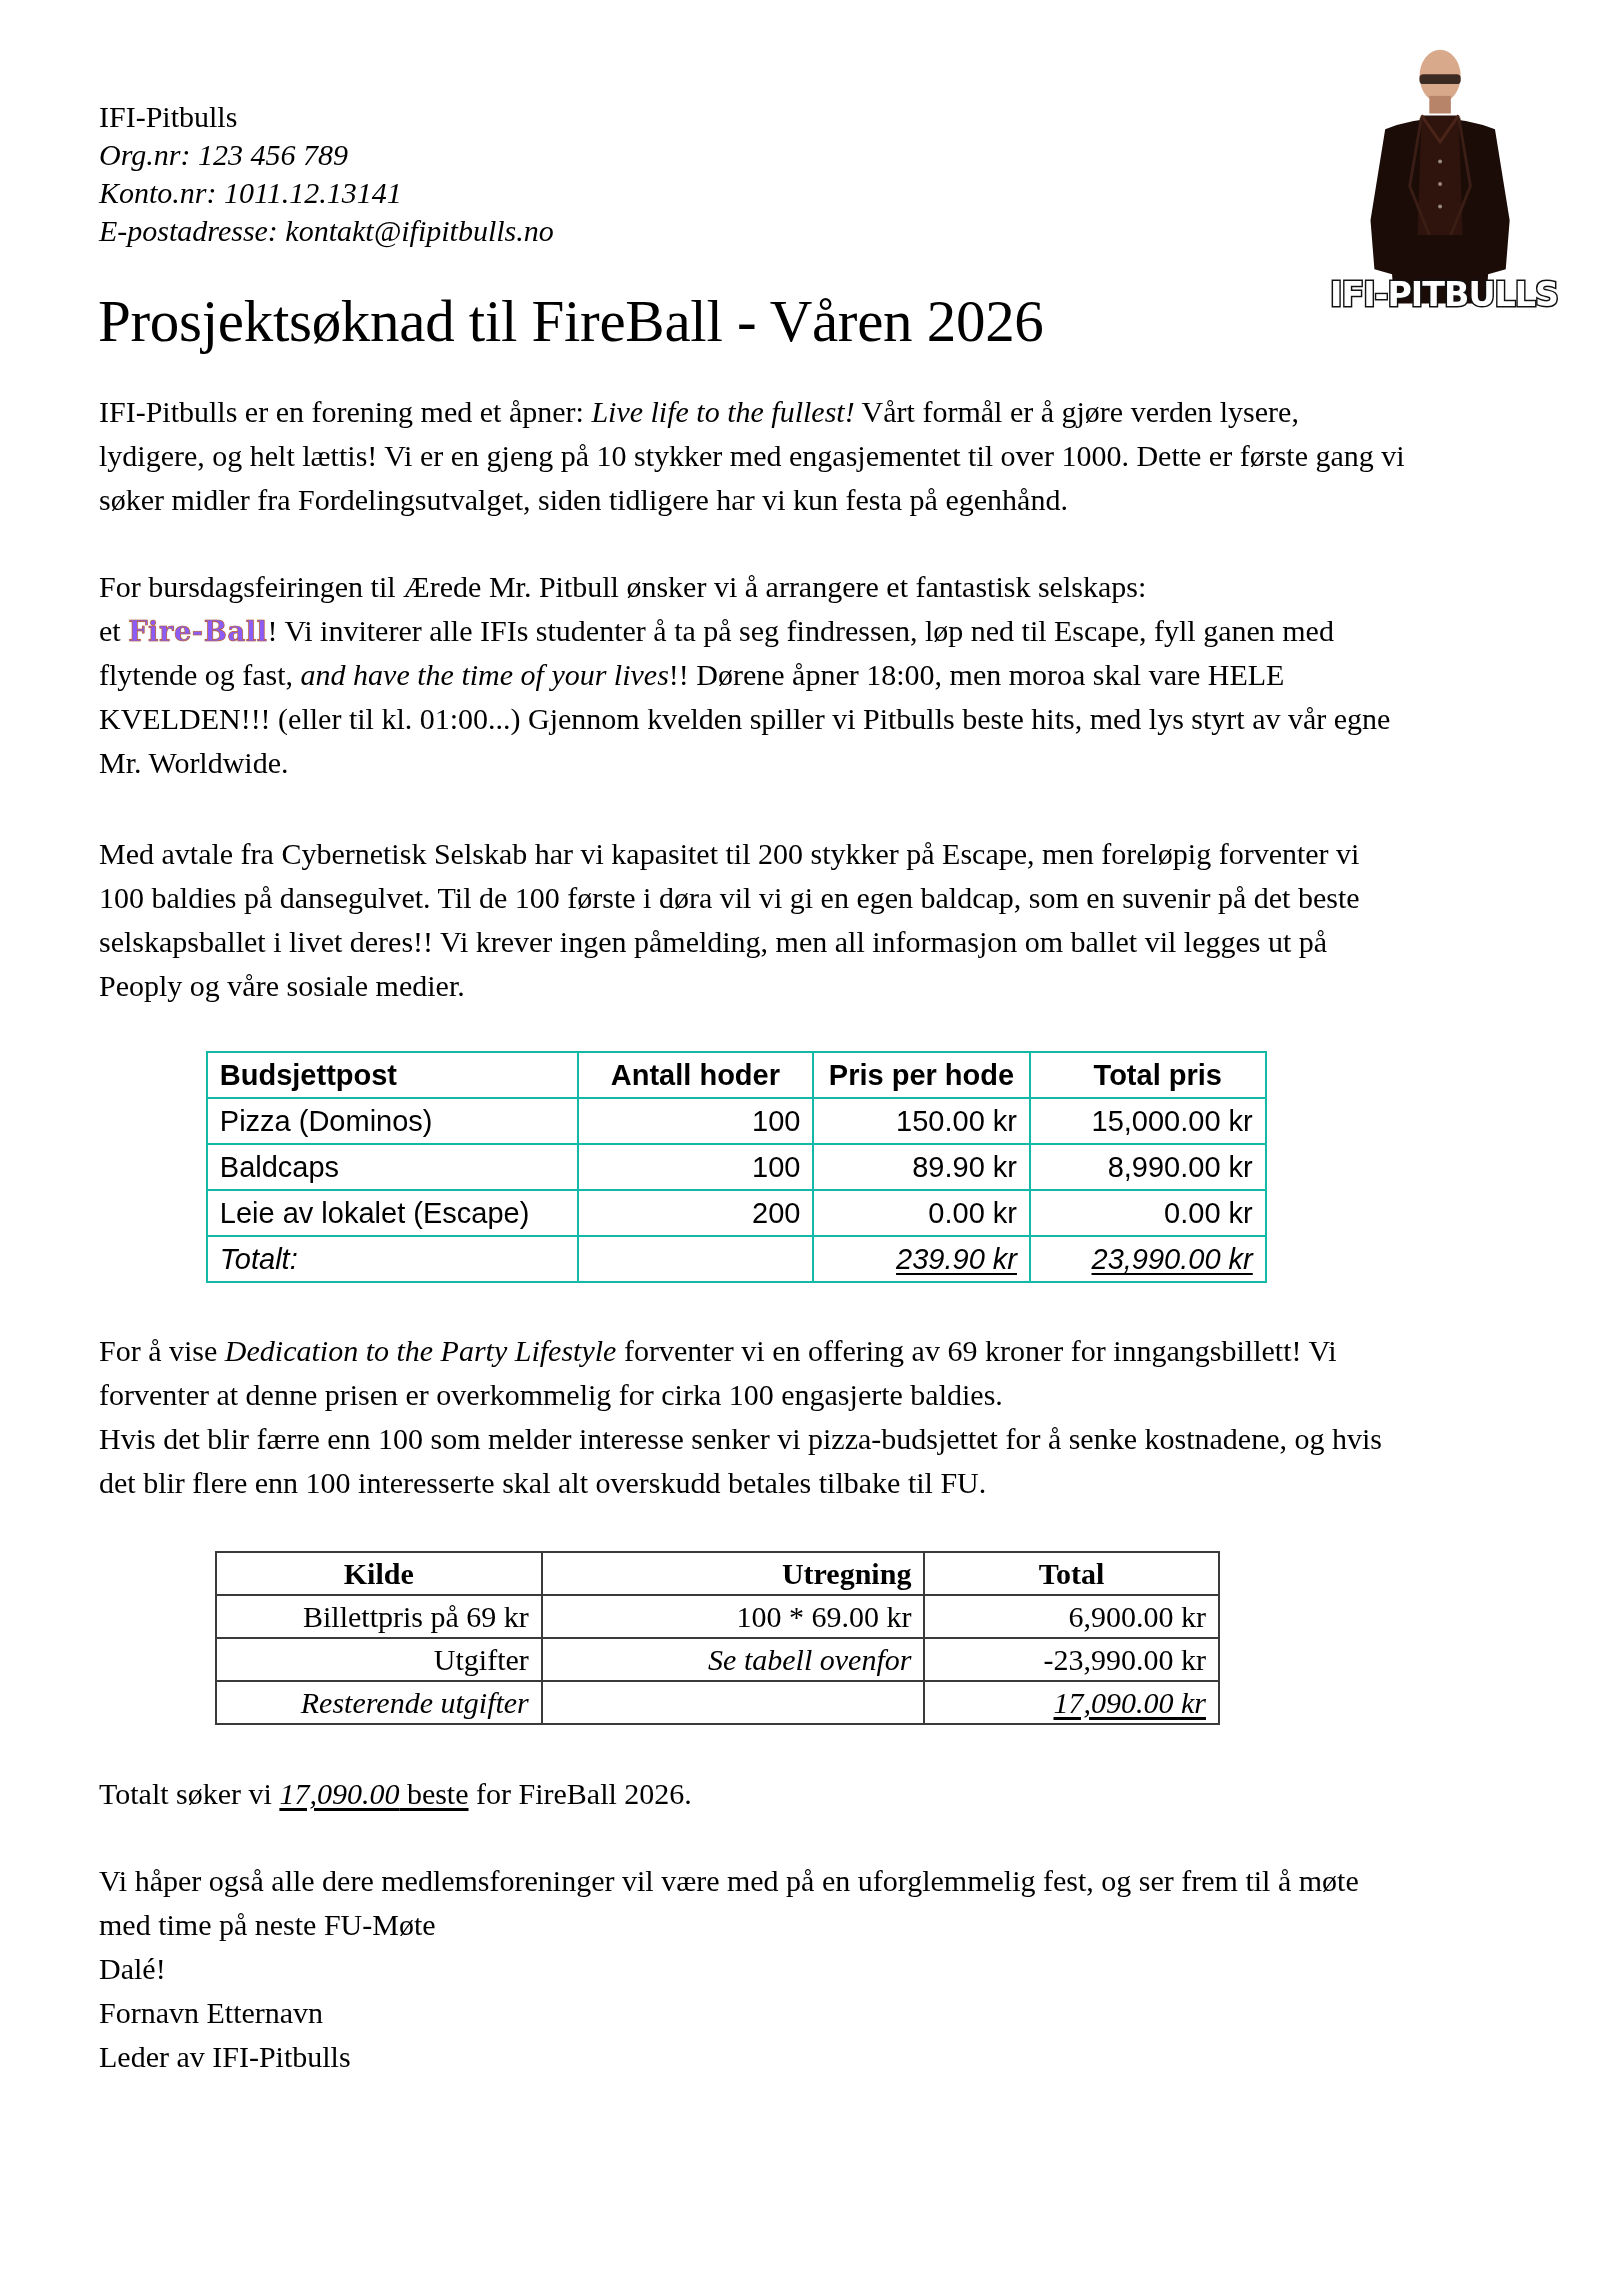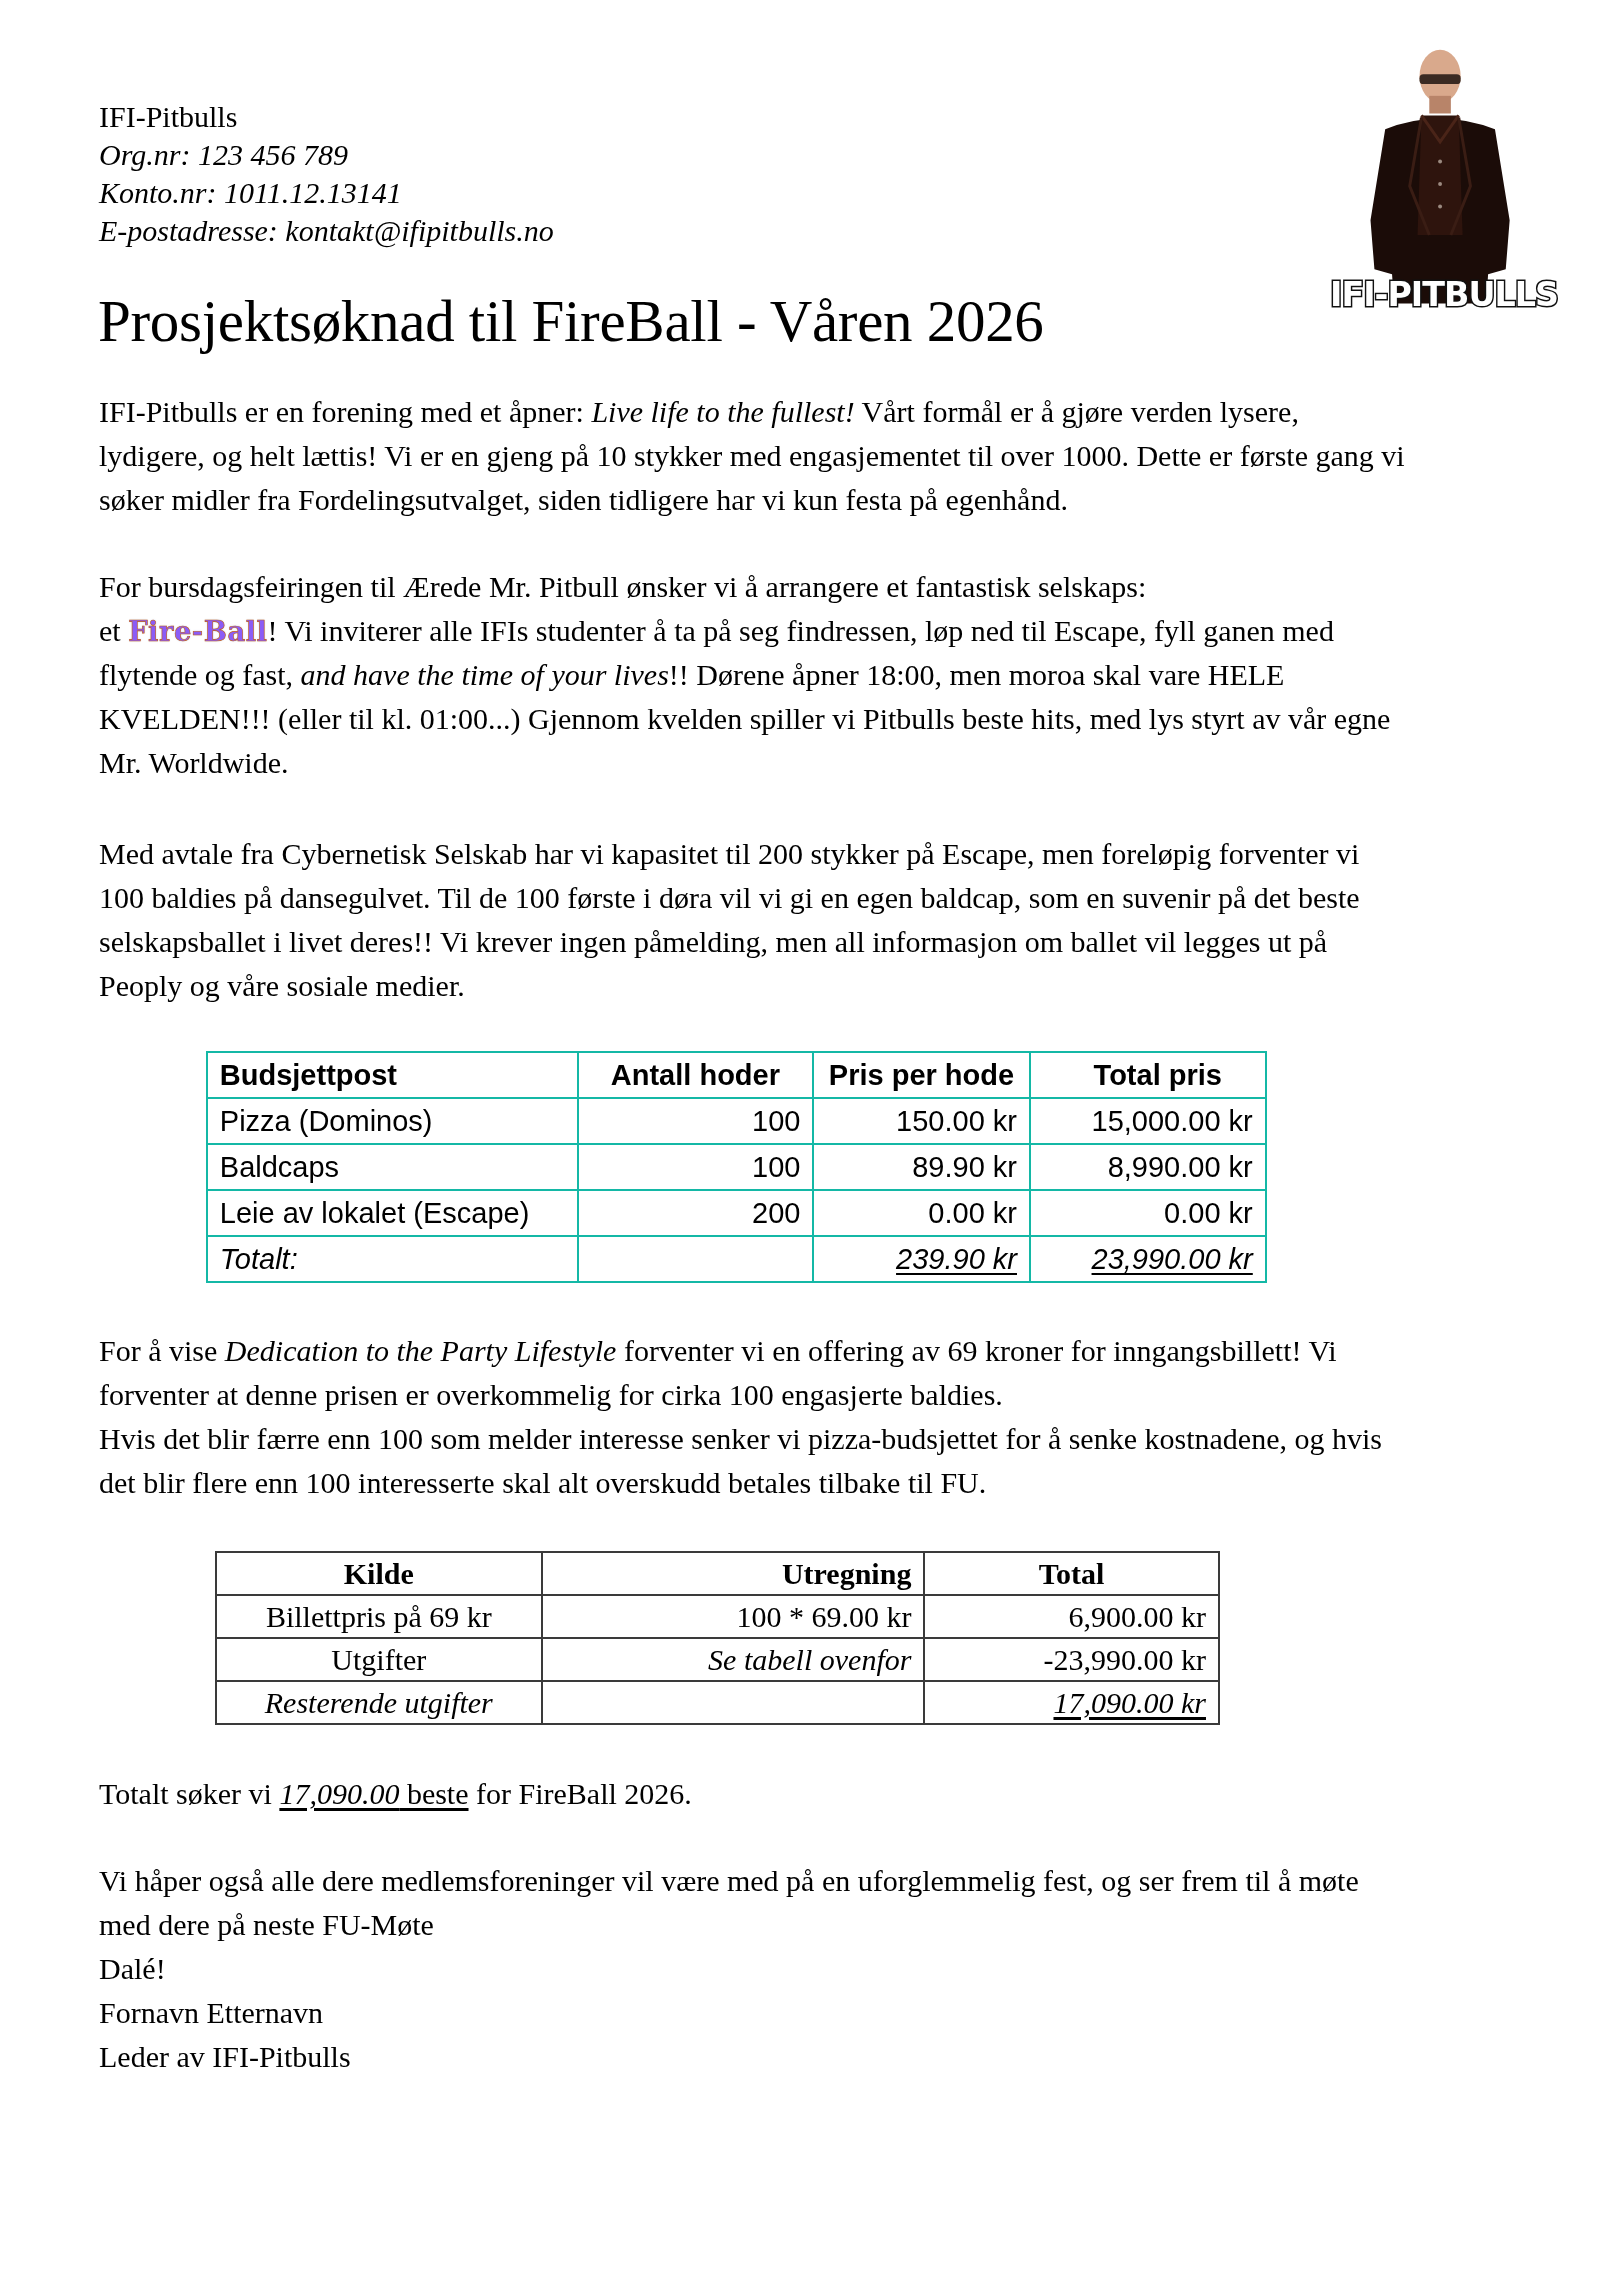--- a/index.html
+++ b/index.html
@@ -33,21 +33,21 @@
   .budget th { font-weight: bold; text-align: center; }
   .budget .c1 { width: 345px; text-align: left; }
   .budget .c2 { width: 210px; text-align: right; }
   .budget .c3 { width: 191px; text-align: right; }
   .budget .c4 { width: 190px; text-align: right; padding-left: 32px; }
   .budget .total-cell { font-style: italic; text-decoration: underline; text-decoration-thickness: 2px; text-underline-offset: 3.9px; }
 
   .income { left: 215px; top: 1551px; font-family: "Liberation Serif", serif; font-size: 30px; }
   .income td, .income th { border: 2px solid #3a3a3a; height: 41px; padding: 0 11.8px; white-space: nowrap; margin-left: 12px; }
   .income th { font-weight: bold; text-align: center; }
-  .income .c1 { width: 300px; text-align: center; }
+  .income .c1 { width: 300px; text-align: right; }
   .income .c2 { width: 357px; text-align: right; }
   .income .c3 { width: 269px; text-align: right; }
   .income .u { text-decoration: underline; text-underline-offset: 3.9px; }
 
   .underline { text-decoration: underline; text-underline-offset: 3.9px; }
 </style>
 </head>
 <body>
 
 <div class="page">
@@ -172,20 +172,20 @@
     </tr>
   </tbody>
     </table>
 
   <div class="para" style="top:1772px;">
     <span class="ln"><span>Totalt søker vi </span><span class="underline"><span class="it">17,090.00</span><span> beste</span></span><span> for FireBall 2026.</span></span>
   </div>
 
   <div class="para" style="top:1859px;">
     <span class="ln">Vi håper også alle dere medlemsforeninger vil være med på en uforglemmelig fest, og ser frem til å møte</span>
-    <span class="ln">med dere på neste FU-Møte</span>
+    <span class="ln">med time på neste FU-Møte</span>
     <span class="ln">Dalé!</span>
     <span class="ln">Fornavn Etternavn</span>
     <span class="ln">Leder av IFI-Pitbulls</span>
   </div>
 
 </div>
 
 
 </body></html>

